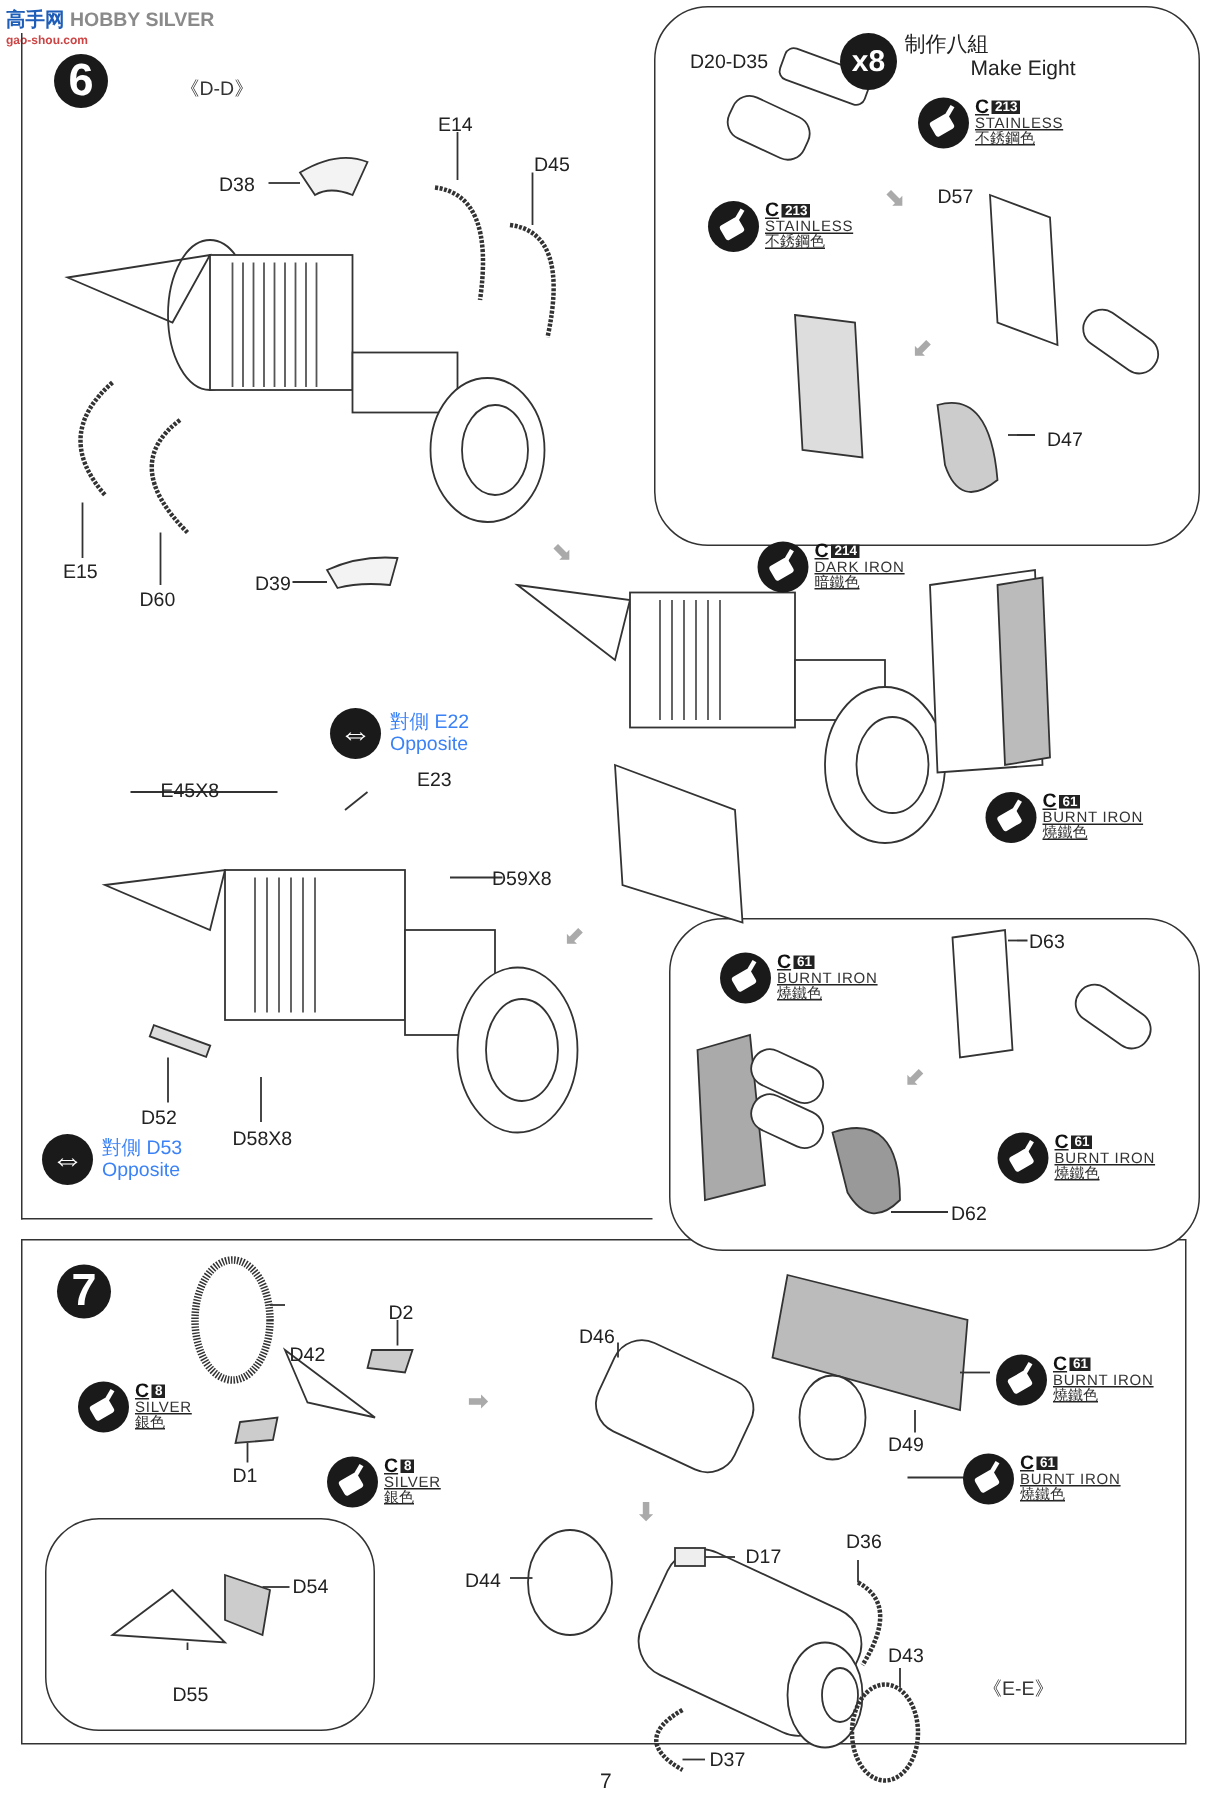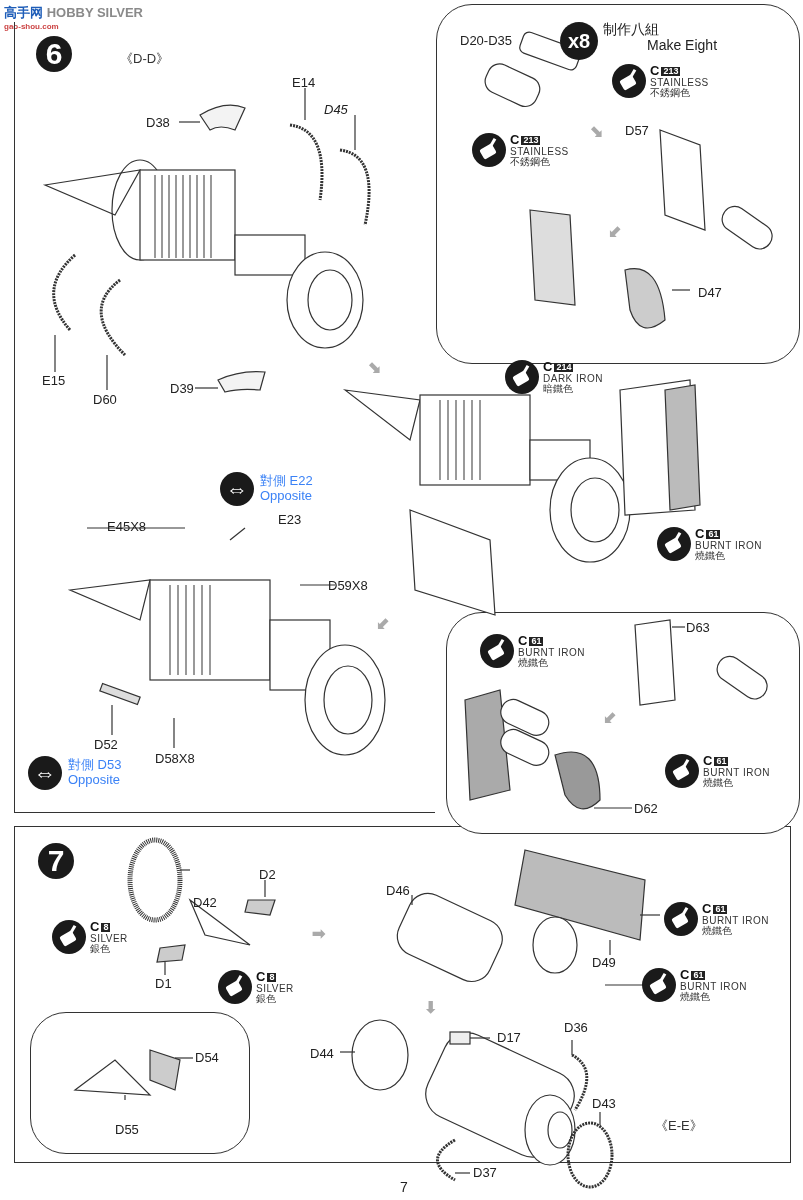--- a/index.html
+++ b/index.html
@@ -3,21 +3,21 @@
 <meta charset="utf-8">
 <style>
   html,body{margin:0;padding:0;background:#fff;}
   body{width:803px;height:1200px;position:relative;overflow:hidden;font-family:"Liberation Sans",sans-serif;color:#222;}
   .abs{position:absolute;}
   .lbl{position:absolute;font-size:13px;color:#222;white-space:nowrap;line-height:1;}
   .frame{position:absolute;border:1.5px solid #333;}
   .bubble{position:absolute;border:1.5px solid #333;border-radius:36px;background:#fff;}
   .stepnum{position:absolute;width:36px;height:36px;border-radius:50%;background:#1a1a1a;color:#fff;font-weight:bold;font-size:30px;text-align:center;line-height:36px;font-family:"Liberation Sans",sans-serif;}
   .section{position:absolute;font-size:13px;color:#333;}
-  .paint{position:absolute;display:flex;align-items:center;}
+  .paint{position:absolute;display:flex;align-items:flex-end;text-decoration:underline;}
   .paint .ico{width:34px;height:34px;border-radius:50%;background:#1a1a1a;position:relative;flex:none;}
   .paint .ico:before{content:"";position:absolute;left:9px;top:13px;width:14px;height:11px;background:#fff;border-radius:2px;transform:rotate(-30deg);}
   .paint .ico:after{content:"";position:absolute;left:19px;top:5px;width:3px;height:10px;background:#fff;transform:rotate(30deg);}
   .paint .txt{margin-left:4px;line-height:1.05;}
   .paint .code{font-weight:bold;font-size:13px;color:#111;}
   .paint .code .num{display:inline-block;background:#222;color:#fff;font-size:9px;padding:0 2px;margin-left:2px;vertical-align:1px;}
   .paint .en{font-size:10px;letter-spacing:0.5px;color:#333;}
   .paint .zh{font-size:10px;color:#333;}
   .opp{position:absolute;display:flex;align-items:center;}
   .opp .ico{width:34px;height:34px;border-radius:50%;background:#1a1a1a;color:#fff;font-size:22px;text-align:center;line-height:34px;flex:none;}
@@ -182,21 +182,21 @@
       <line x1="455" y1="1173" x2="470" y2="1173"></line>
     </g>
   </g>
 </svg>
 
 <div class="stepnum" style="left:36px;top:36px;">6</div>
 <div class="section" style="left:120px;top:50px;">《D-D》</div>
 
 <div class="lbl" style="left:146px;top:116px;">D38</div>
 <div class="lbl" style="left:292px;top:76px;">E14</div>
-<div class="lbl" style="left:324px;top:103px;font-style:italic;">D45</div>
+<div class="lbl" style="left:356px;top:103px;">D45</div>
 <div class="lbl" style="left:42px;top:374px;">E15</div>
 <div class="lbl" style="left:93px;top:393px;">D60</div>
 <div class="lbl" style="left:170px;top:382px;">D39</div>
 
 <div class="abs" style="left:560px;top:22px;width:38px;height:38px;border-radius:50%;background:#1a1a1a;color:#fff;font-weight:bold;font-size:20px;text-align:center;line-height:38px;">
   <span>x8</span>
 </div>
 <div class="lbl" style="left:603px;top:22px;font-size:14px;">制作八組</div>
 <div class="lbl" style="left:603px;top:38px;font-size:14px;margin-left:44px;">Make Eight</div>
 <div class="lbl" style="left:440px;top:34px;margin-left:20px;">D20-D35</div>

